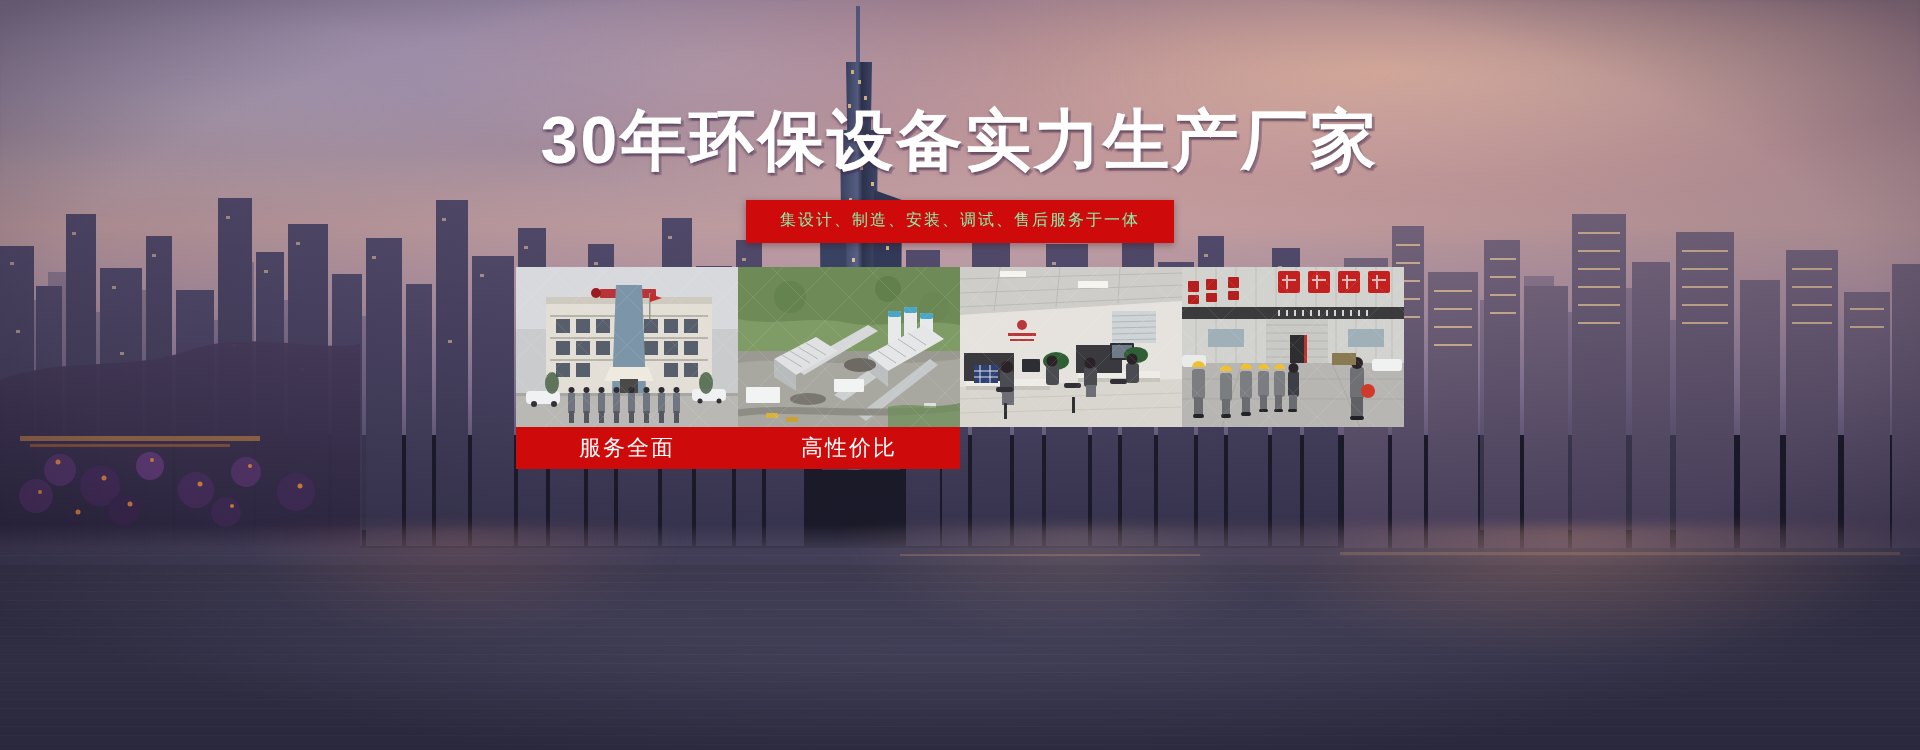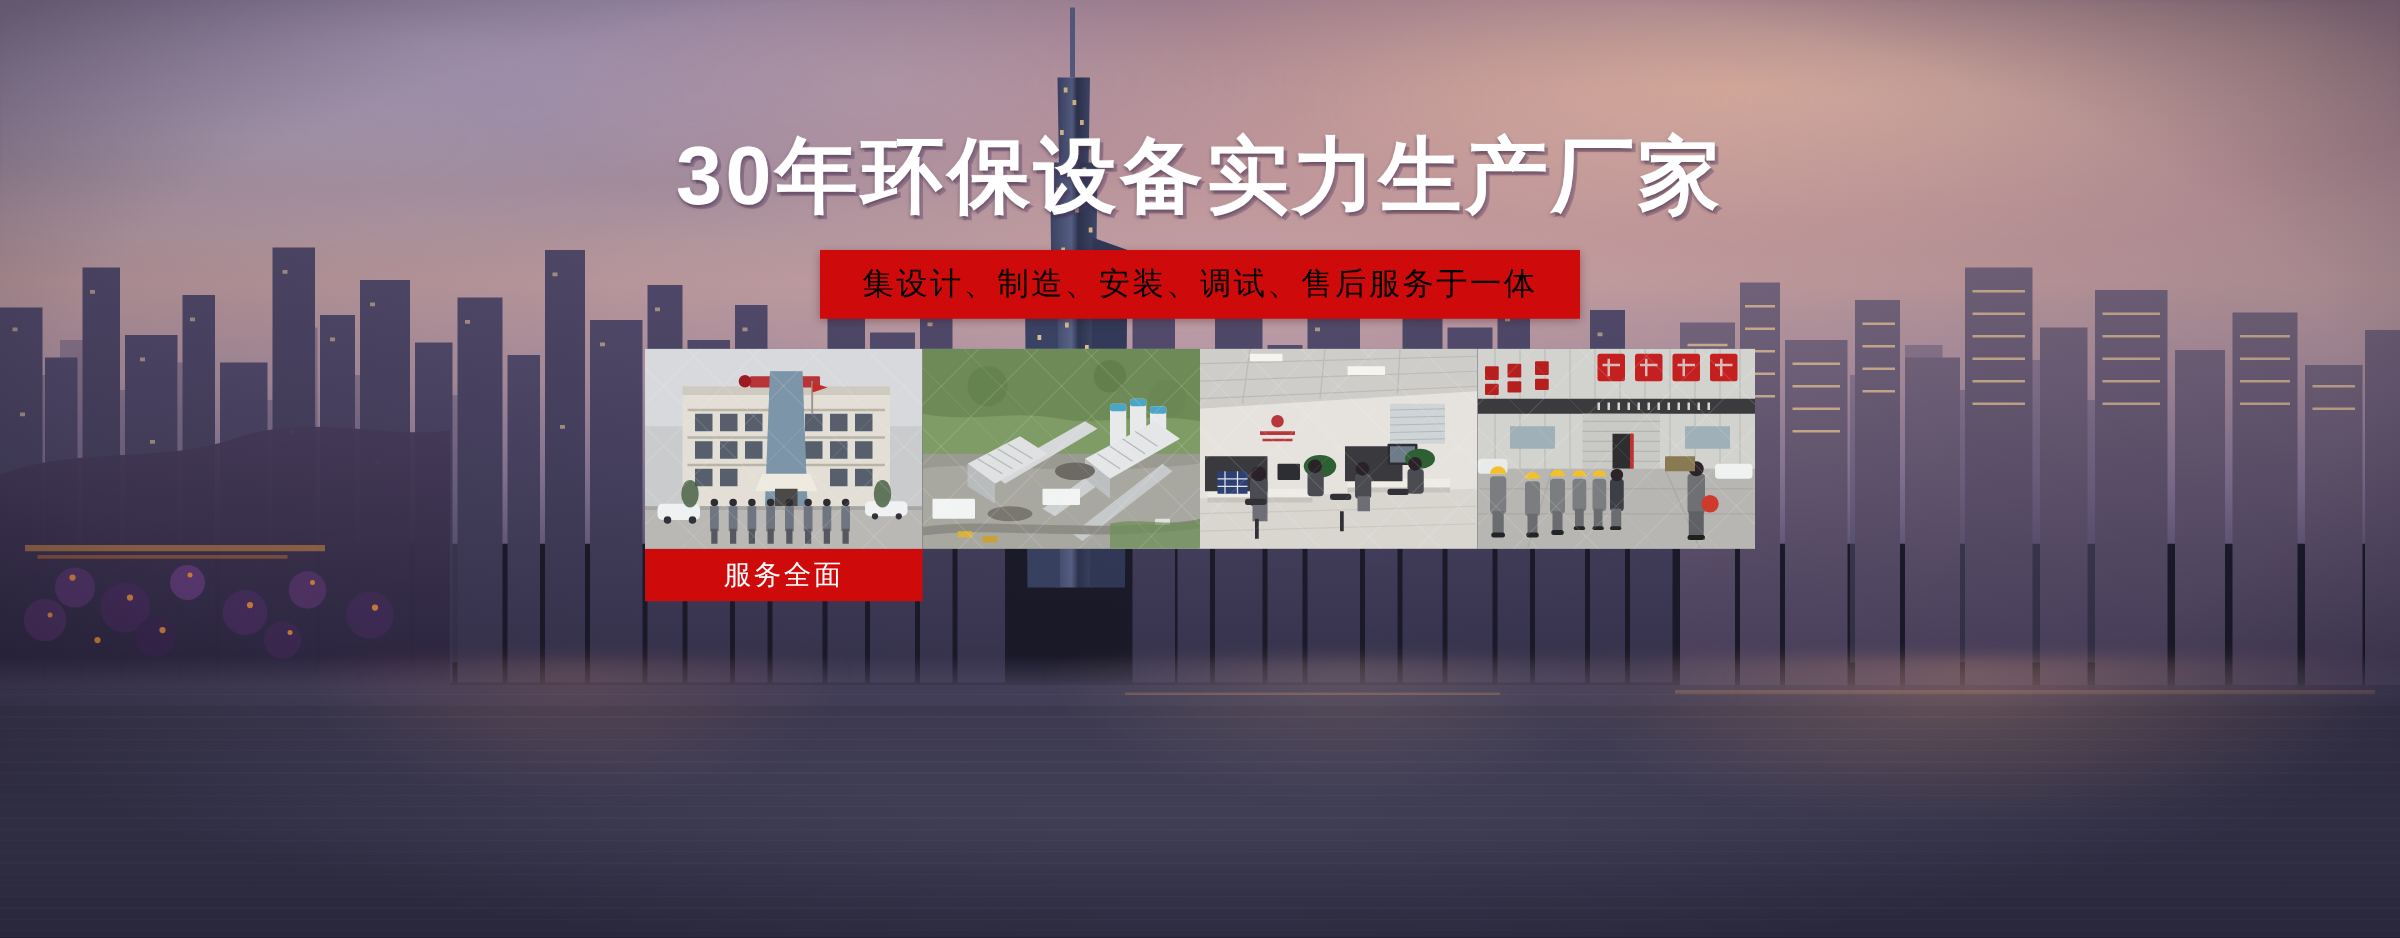--- a/index.html
+++ b/index.html
@@ -76,21 +76,21 @@
     text-shadow:0 2px 3px rgba(40,20,50,.55), 0 0 1px rgba(255,255,255,.9), 3px 3px 0 rgba(90,60,100,.35);
   }
 
   .subbar {
     margin-top:22px;
     background:#cf0a0a;
     padding:10px 34px 12px 34px;
     box-shadow:0 2px 7px rgba(60,10,20,.38);
   }
   .subbar-text {
-    font-size:25px; color:#000000; letter-spacing:2px; white-space:nowrap; font-weight:500;
+    font-size:16px; color:#86efac; letter-spacing:2px; white-space:nowrap; font-weight:500;
   }
 
   
   .cards {
     margin-top:24px;
     display:flex; 
   }
   .card { width:222px; }
   .card-photo {
     width:222px; height:160px; overflow:hidden; position:relative;
@@ -542,20 +542,21 @@
             <path d="M0 146 C60 138 130 152 222 140" stroke="#8d8d86" stroke-width="7" fill="none"></path>
 
             <rect x="28" y="146" width="12" height="5" rx="1" fill="#d8b23c"></rect>
             <rect x="48" y="150" width="12" height="5" rx="1" fill="#c9a233"></rect>
             <rect x="186" y="136" width="12" height="5" rx="1" fill="#dedfdf"></rect>
 
             <path d="M150 140 C175 134 200 144 222 136 V160 H150 Z" fill="#6f8f58" opacity=".75"></path>
           </svg>
           <div class="wm"></div>
         </div>
+        <div class="card-caption">高性价比</div>
       </div>
 
       <div class="card">
         <div class="card-photo">
           <svg viewBox="0 0 222 160" preserveAspectRatio="none">
             <rect width="222" height="160" fill="#dcd9d4"></rect>
 
             <polygon points="0,0 222,0 222,34 0,48" fill="#cfcdc9"></polygon>
             <g stroke="#bcbab6" stroke-width="1">
               <line x1="0" y1="12" x2="222" y2="6"></line>

